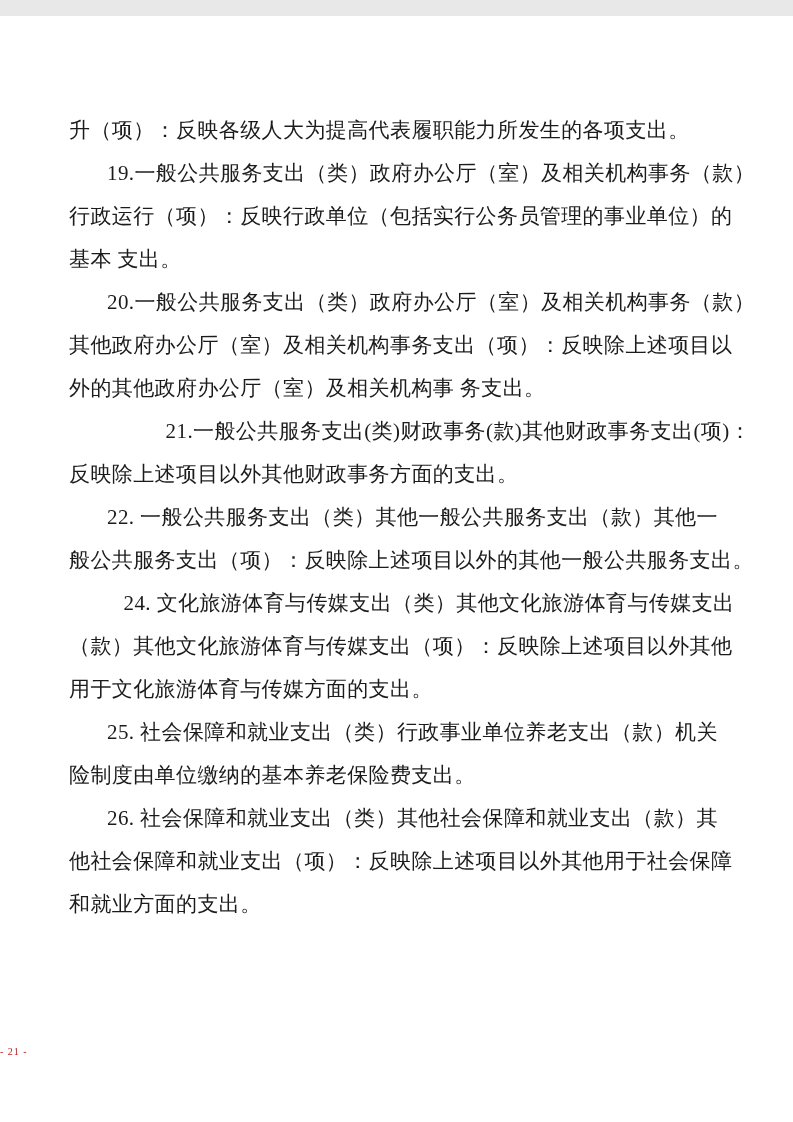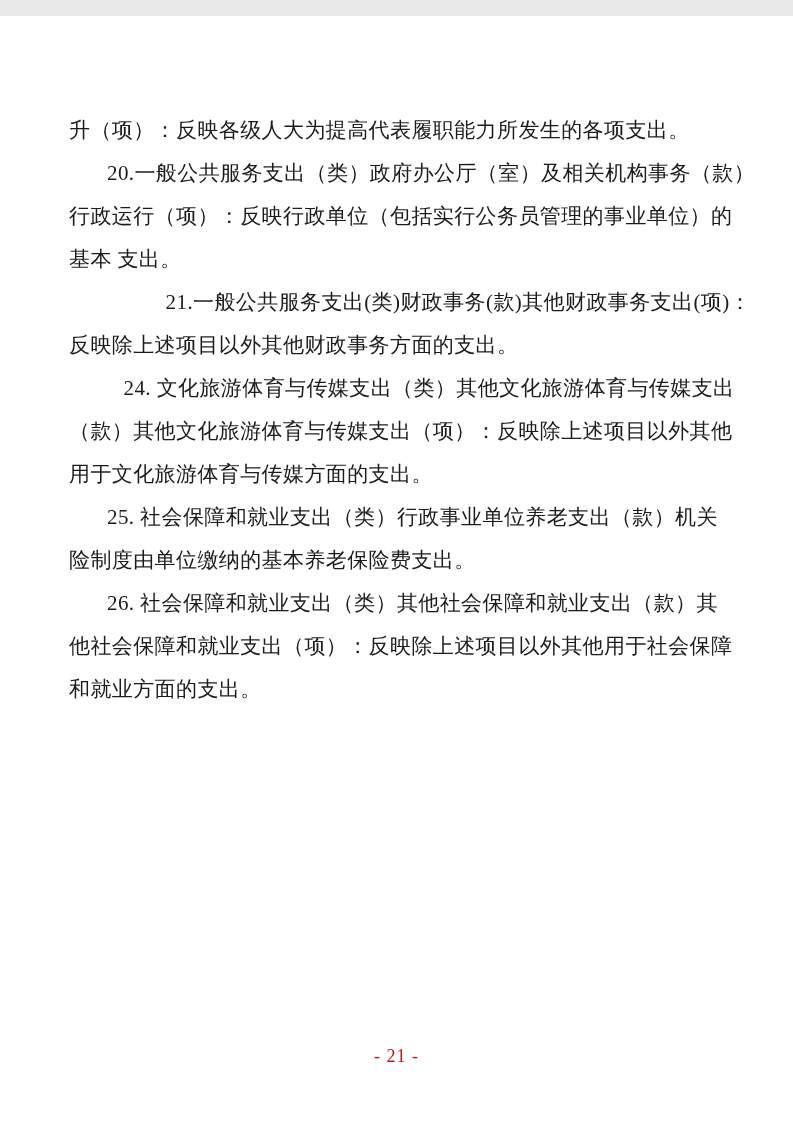--- a/index.html
+++ b/index.html
@@ -22,48 +22,56 @@
     height: 43px;
     white-space: nowrap;
     letter-spacing: 0.4px;
   }
   .indent { text-indent: 38px; }
   .page-number {
     position: absolute;
     left: 0;
     right: 0;
     top: 1030px;
-    text-align: center;
-    font-size: 18px;
+    font-size: 10px;
     letter-spacing: 1px;
     color: #b91c1c;
     font-family: "Liberation Serif", "DejaVu Serif", serif;
   }
 </style>
 </head>
 <body>
 
 <div class="page">
 
   <p class="para">
     <span class="line" style="display: block;">升（项）：反映各级人大为提高代表履职能力所发生的各项支出。</span>
   </p>
 
   <p class="para">
-    <span class="line indent" style="display: block;">20.一般公共服务支出（类）政府办公厅（室）及相关机构事务（款）</span>
+    <span class="line indent" style="display: block;">19.一般公共服务支出（类）政府办公厅（室）及相关机构事务（款）</span>
     <span class="line" style="display: block;">行政运行（项）：反映行政单位（包括实行公务员管理的事业单位）的</span>
     <span class="line" style="display: block;">基本 支出。</span>
   </p>
 
+  <p class="para">
+    <span class="line indent" style="display: block;">20.一般公共服务支出（类）政府办公厅（室）及相关机构事务（款）</span>
+    <span class="line" style="display: block;">其他政府办公厅（室）及相关机构事务支出（项）：反映除上述项目以</span>
+    <span class="line" style="display: block;">外的其他政府办公厅（室）及相关机构事 务支出。</span>
+  </p>
 
   <p class="para">
     <span class="line indent" style="display: block; text-align: right;">21.一般公共服务支出(类)财政事务(款)其他财政事务支出(项)：</span>
     <span class="line" style="display: block;">反映除上述项目以外其他财政事务方面的支出。</span>
   </p>
 
+  <p class="para">
+    <span class="line indent" style="display: block;">22. 一般公共服务支出（类）其他一般公共服务支出（款）其他一</span>
+    <span class="line" style="display: block;">般公共服务支出（项）：反映除上述项目以外的其他一般公共服务支出。</span>
+  </p>
 
 
   <p class="para">
     <span class="line indent" style="display: block; text-align: center;">24. 文化旅游体育与传媒支出（类）其他文化旅游体育与传媒支出</span>
     <span class="line" style="display: block;">（款）其他文化旅游体育与传媒支出（项）：反映除上述项目以外其他</span>
     <span class="line" style="display: block;">用于文化旅游体育与传媒方面的支出。</span>
   </p>
 
   <p class="para">
     <span class="line indent" style="display: block;">25. 社会保障和就业支出（类）行政事业单位养老支出（款）机关</span>

